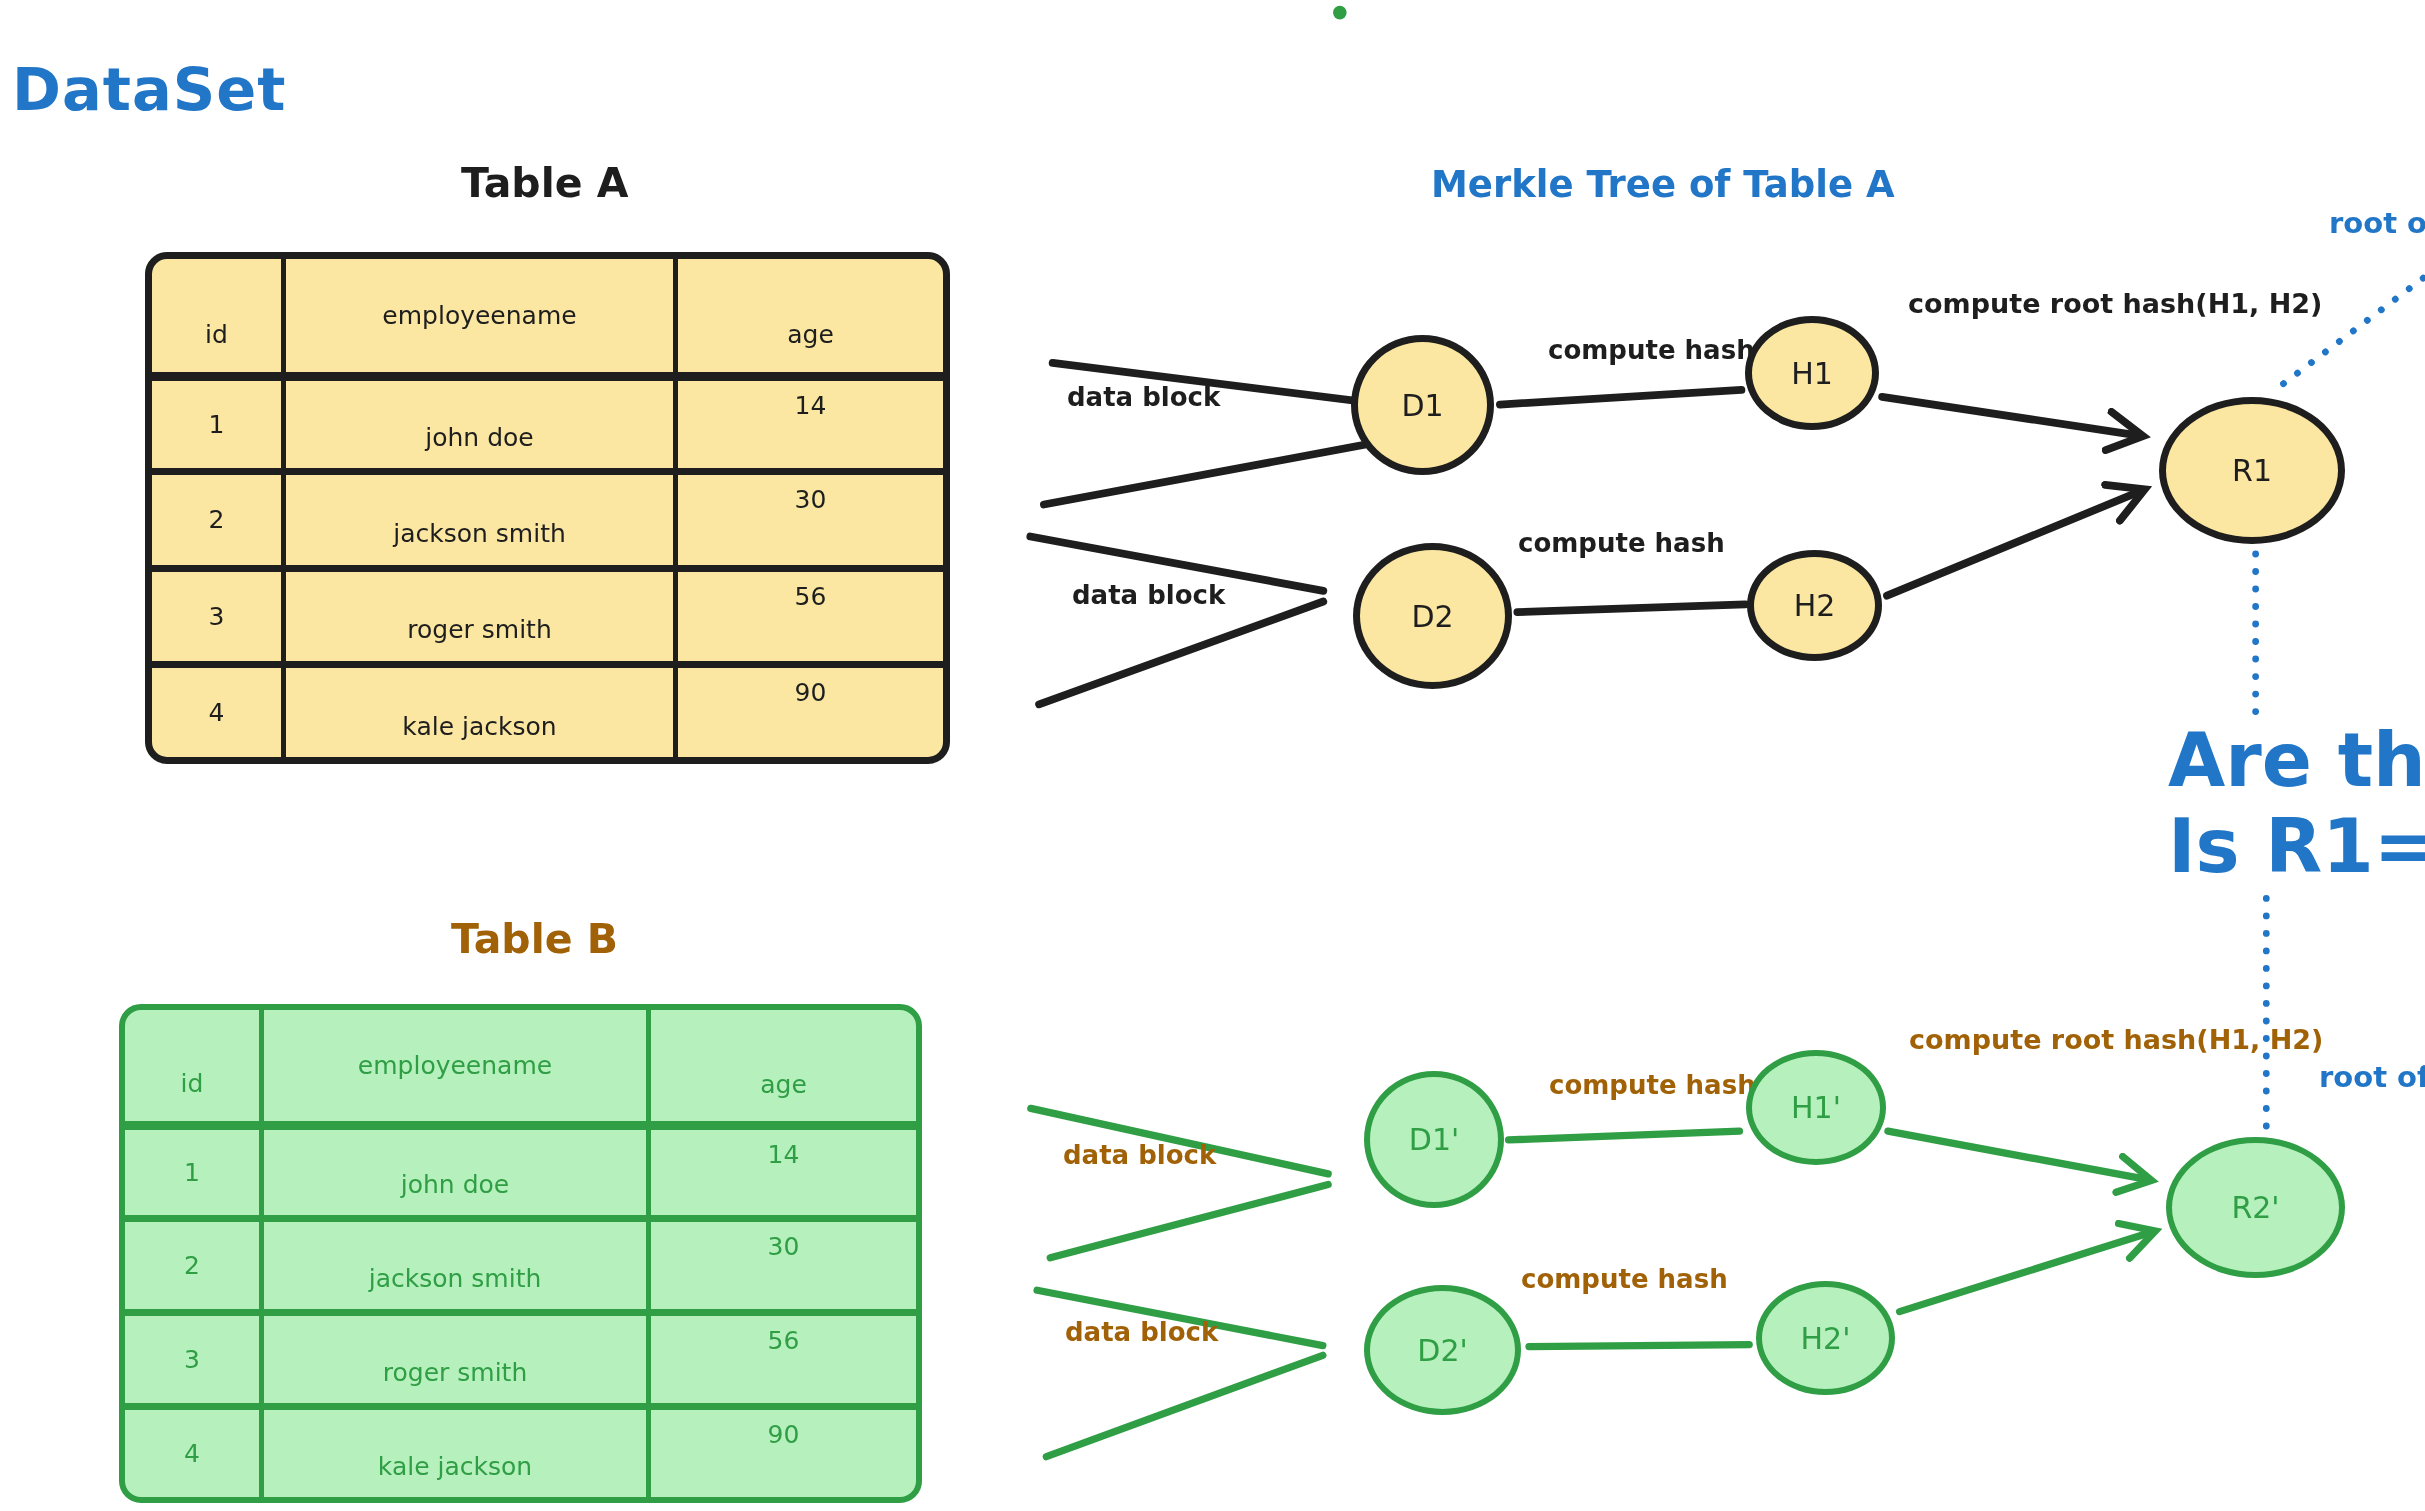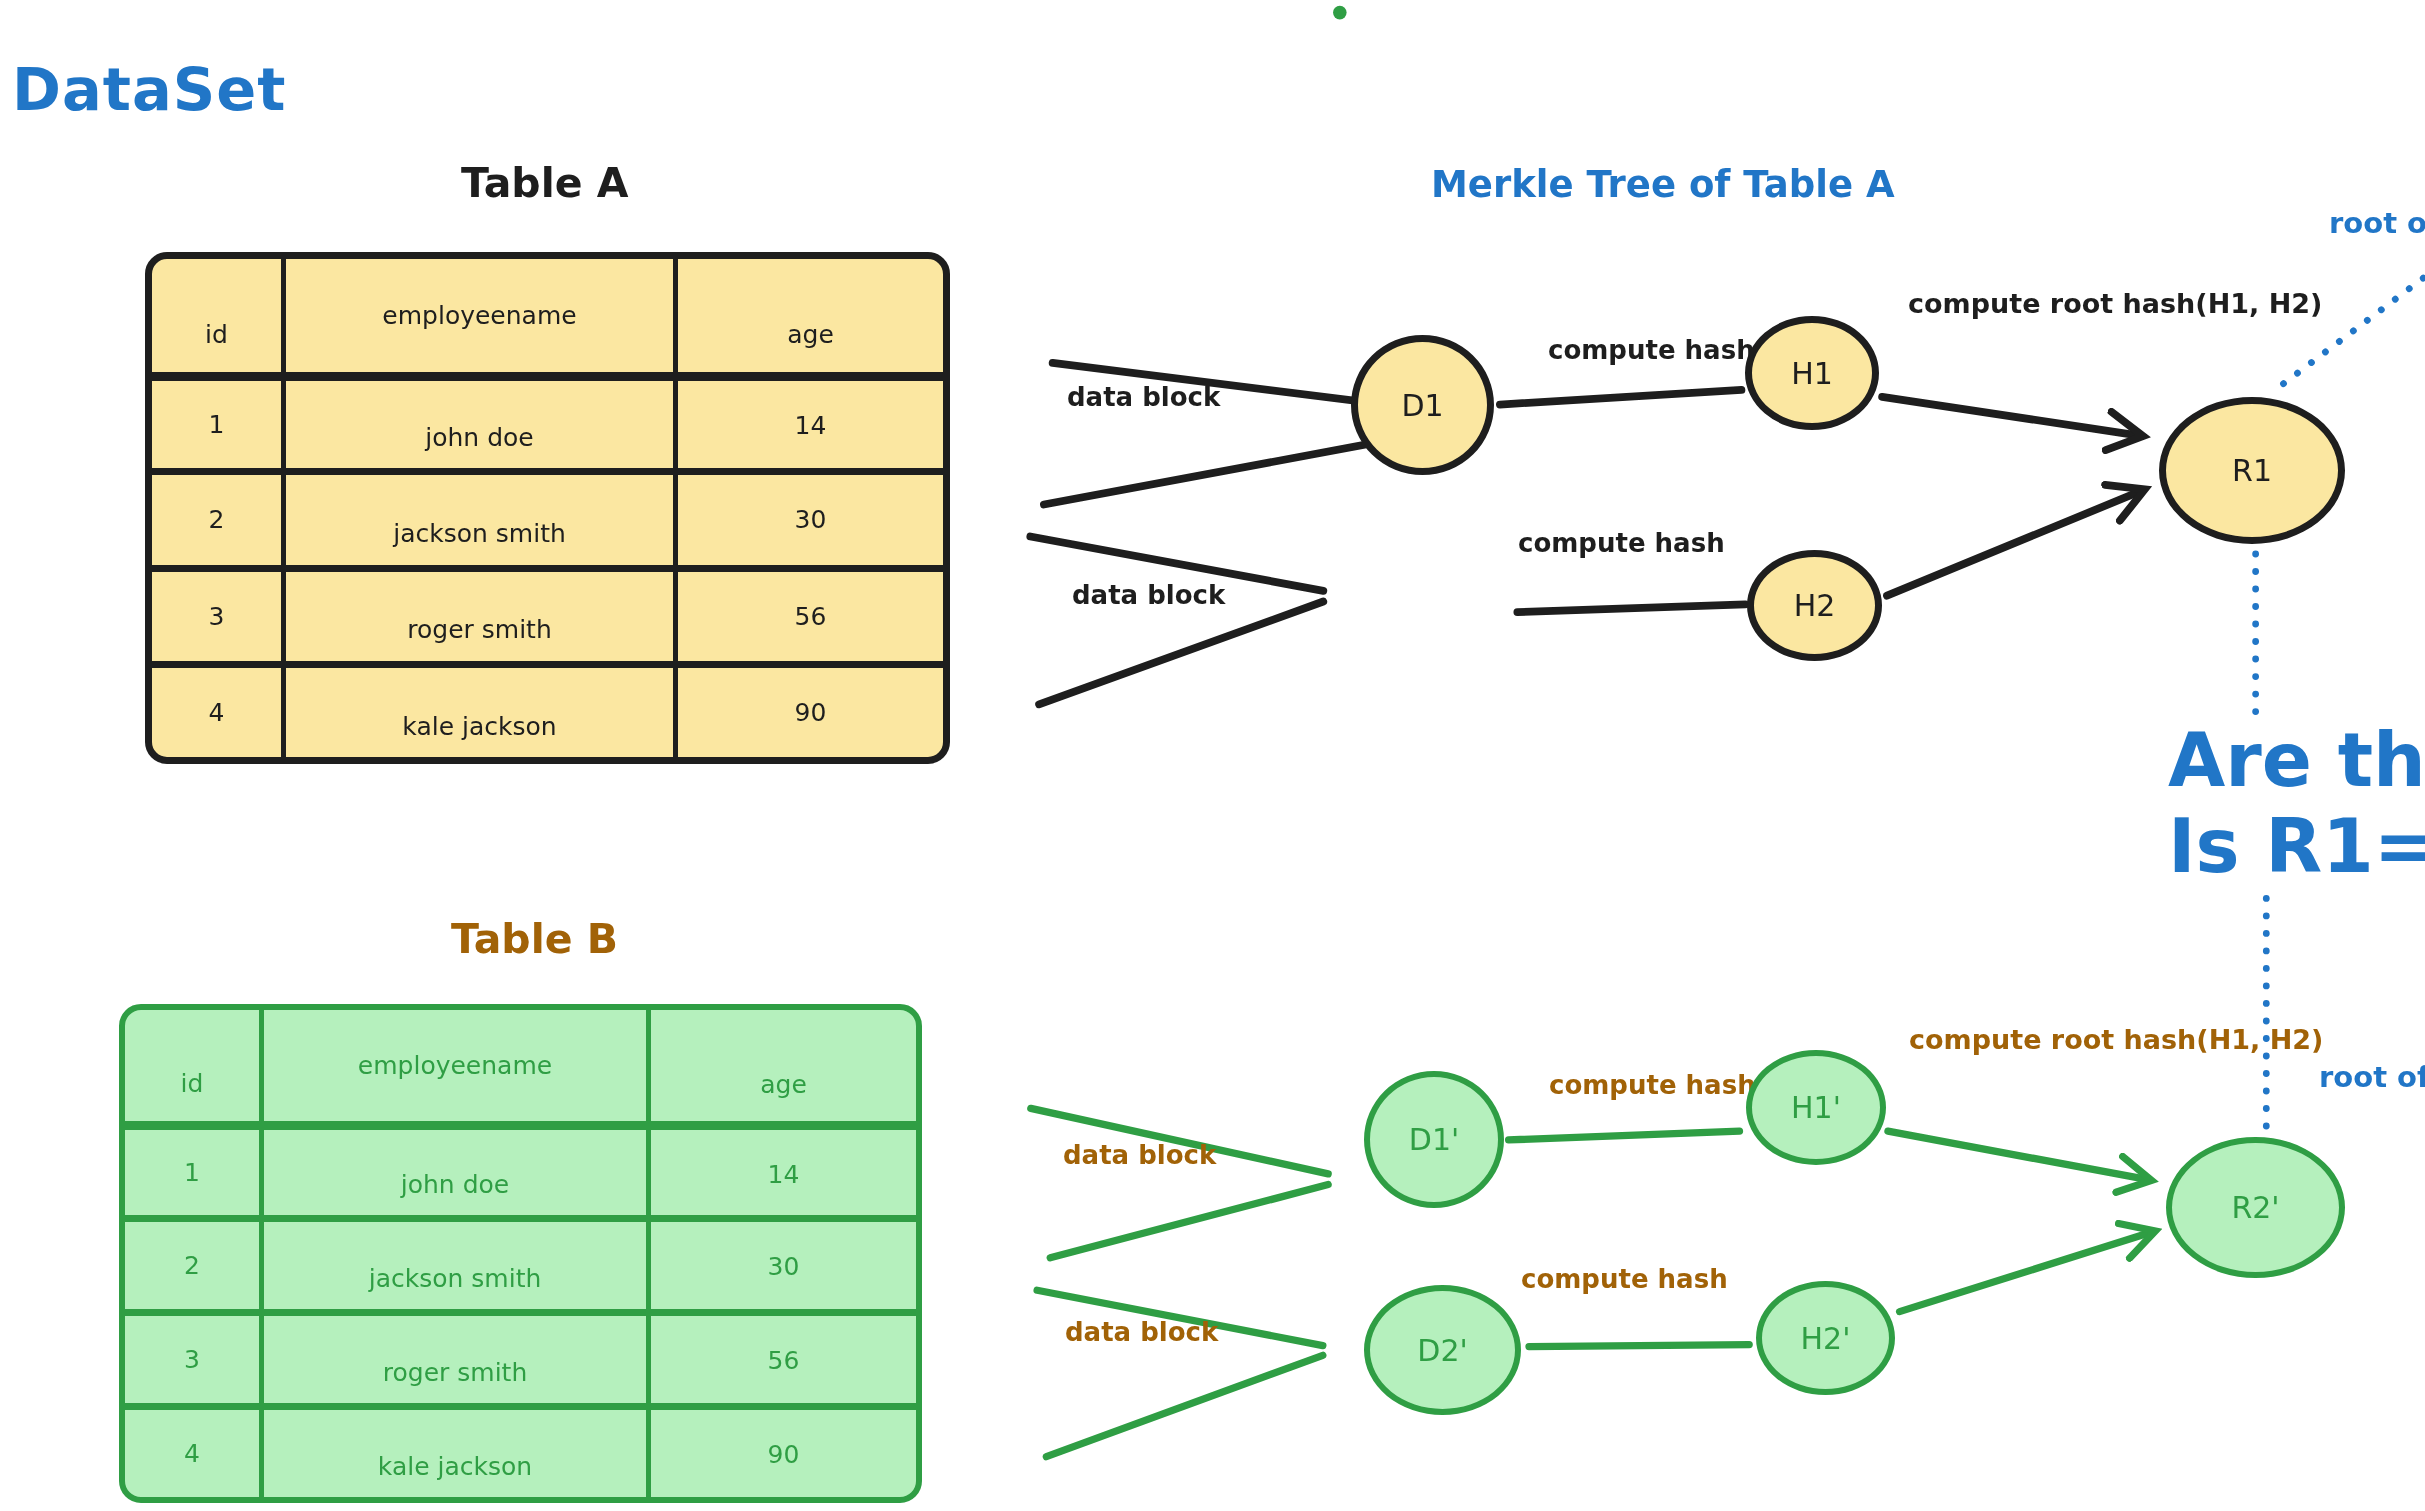--- a/index.html
+++ b/index.html
@@ -23,21 +23,21 @@
   .yellow-t .cell{border-color:#1e1e1e;}
   .green-t .cell{border-color:#2f9e44;}
   .br{border-right:5.3px solid;}
   .bt{border-top:7.8px solid;}
   .bth{border-top:9.2px solid;}
   .c-hid{align-items:flex-end;justify-content:center;padding-bottom:23px;}
   .c-hname{align-items:center;justify-content:center;}
   .c-hage{align-items:center;justify-content:center;padding-top:37px;text-align:center;}
   .c-id{align-items:center;justify-content:center;}
   .c-name{align-items:flex-end;justify-content:center;padding-bottom:16.5px;}
-  .c-age{align-items:flex-start;justify-content:center;padding-top:30px;}
+  .c-age{align-items:flex-start;justify-content:center;padding-top:10px;}
   
   .node{position:absolute;border-radius:50%;display:flex;align-items:center;justify-content:center;
     font-size:30px;font-weight:500;box-sizing:border-box;}
   .node.yellow{background:#fbe7a1;border:7.3px solid #1e1e1e;color:#1e1e1e;}
   .node.green{background:#b5f0bd;border:6.8px solid #2f9e44;color:#2f9e44;}
   svg.wires{position:absolute;left:0;top:0;}
 </style>
 </head>
 <body>
 
@@ -106,20 +106,21 @@
   </div>
 
   <div class="lbl black small-lbl" style="left:1067px;top:382px;">data block</div>
   <div class="lbl black small-lbl" style="left:1548px;top:335px;">compute hash</div>
   <div class="lbl black small-lbl" style="left:1908px;top:288px;font-size:27px;">compute root hash(H1, H2)</div>
   <div class="lbl black small-lbl" style="left:1072px;top:580px;">data block</div>
   <div class="lbl black small-lbl" style="left:1518px;top:528px;">compute hash</div>
 
   <div class="node yellow" style="left:1351px;top:335px;width:143px;height:140px;">D1</div>
   <div class="node yellow" style="left:1745px;top:316px;width:134px;height:114px;">H1</div>
+  <div class="node yellow" style="left:1353px;top:543px;width:159px;height:146px;">D2</div>
   <div class="node yellow" style="left:1747px;top:550px;width:135px;height:111px;">H2</div>
   <div class="node yellow" style="left:2159px;top:397px;width:186px;height:147px;">R1</div>
 
   <div class="lbl blue big-q" style="left:2168px;top:717px;">Are they in sync?</div>
   <div class="lbl blue big-q" style="left:2168px;top:803px;">Is R1=R2</div>
 
   <div class="lbl green tbl-title" style="left:451px;top:915px;">Table B</div>
   <div class="lbl blue annot" style="left:2319px;top:1060px;">root of merkle table b</div>
 
   <div class="dtable green-t" style="left:119px;top:1004px;width:803px;height:499px;grid-template-columns:139px 387px 1fr;grid-template-rows:111px repeat(4,1fr);">

